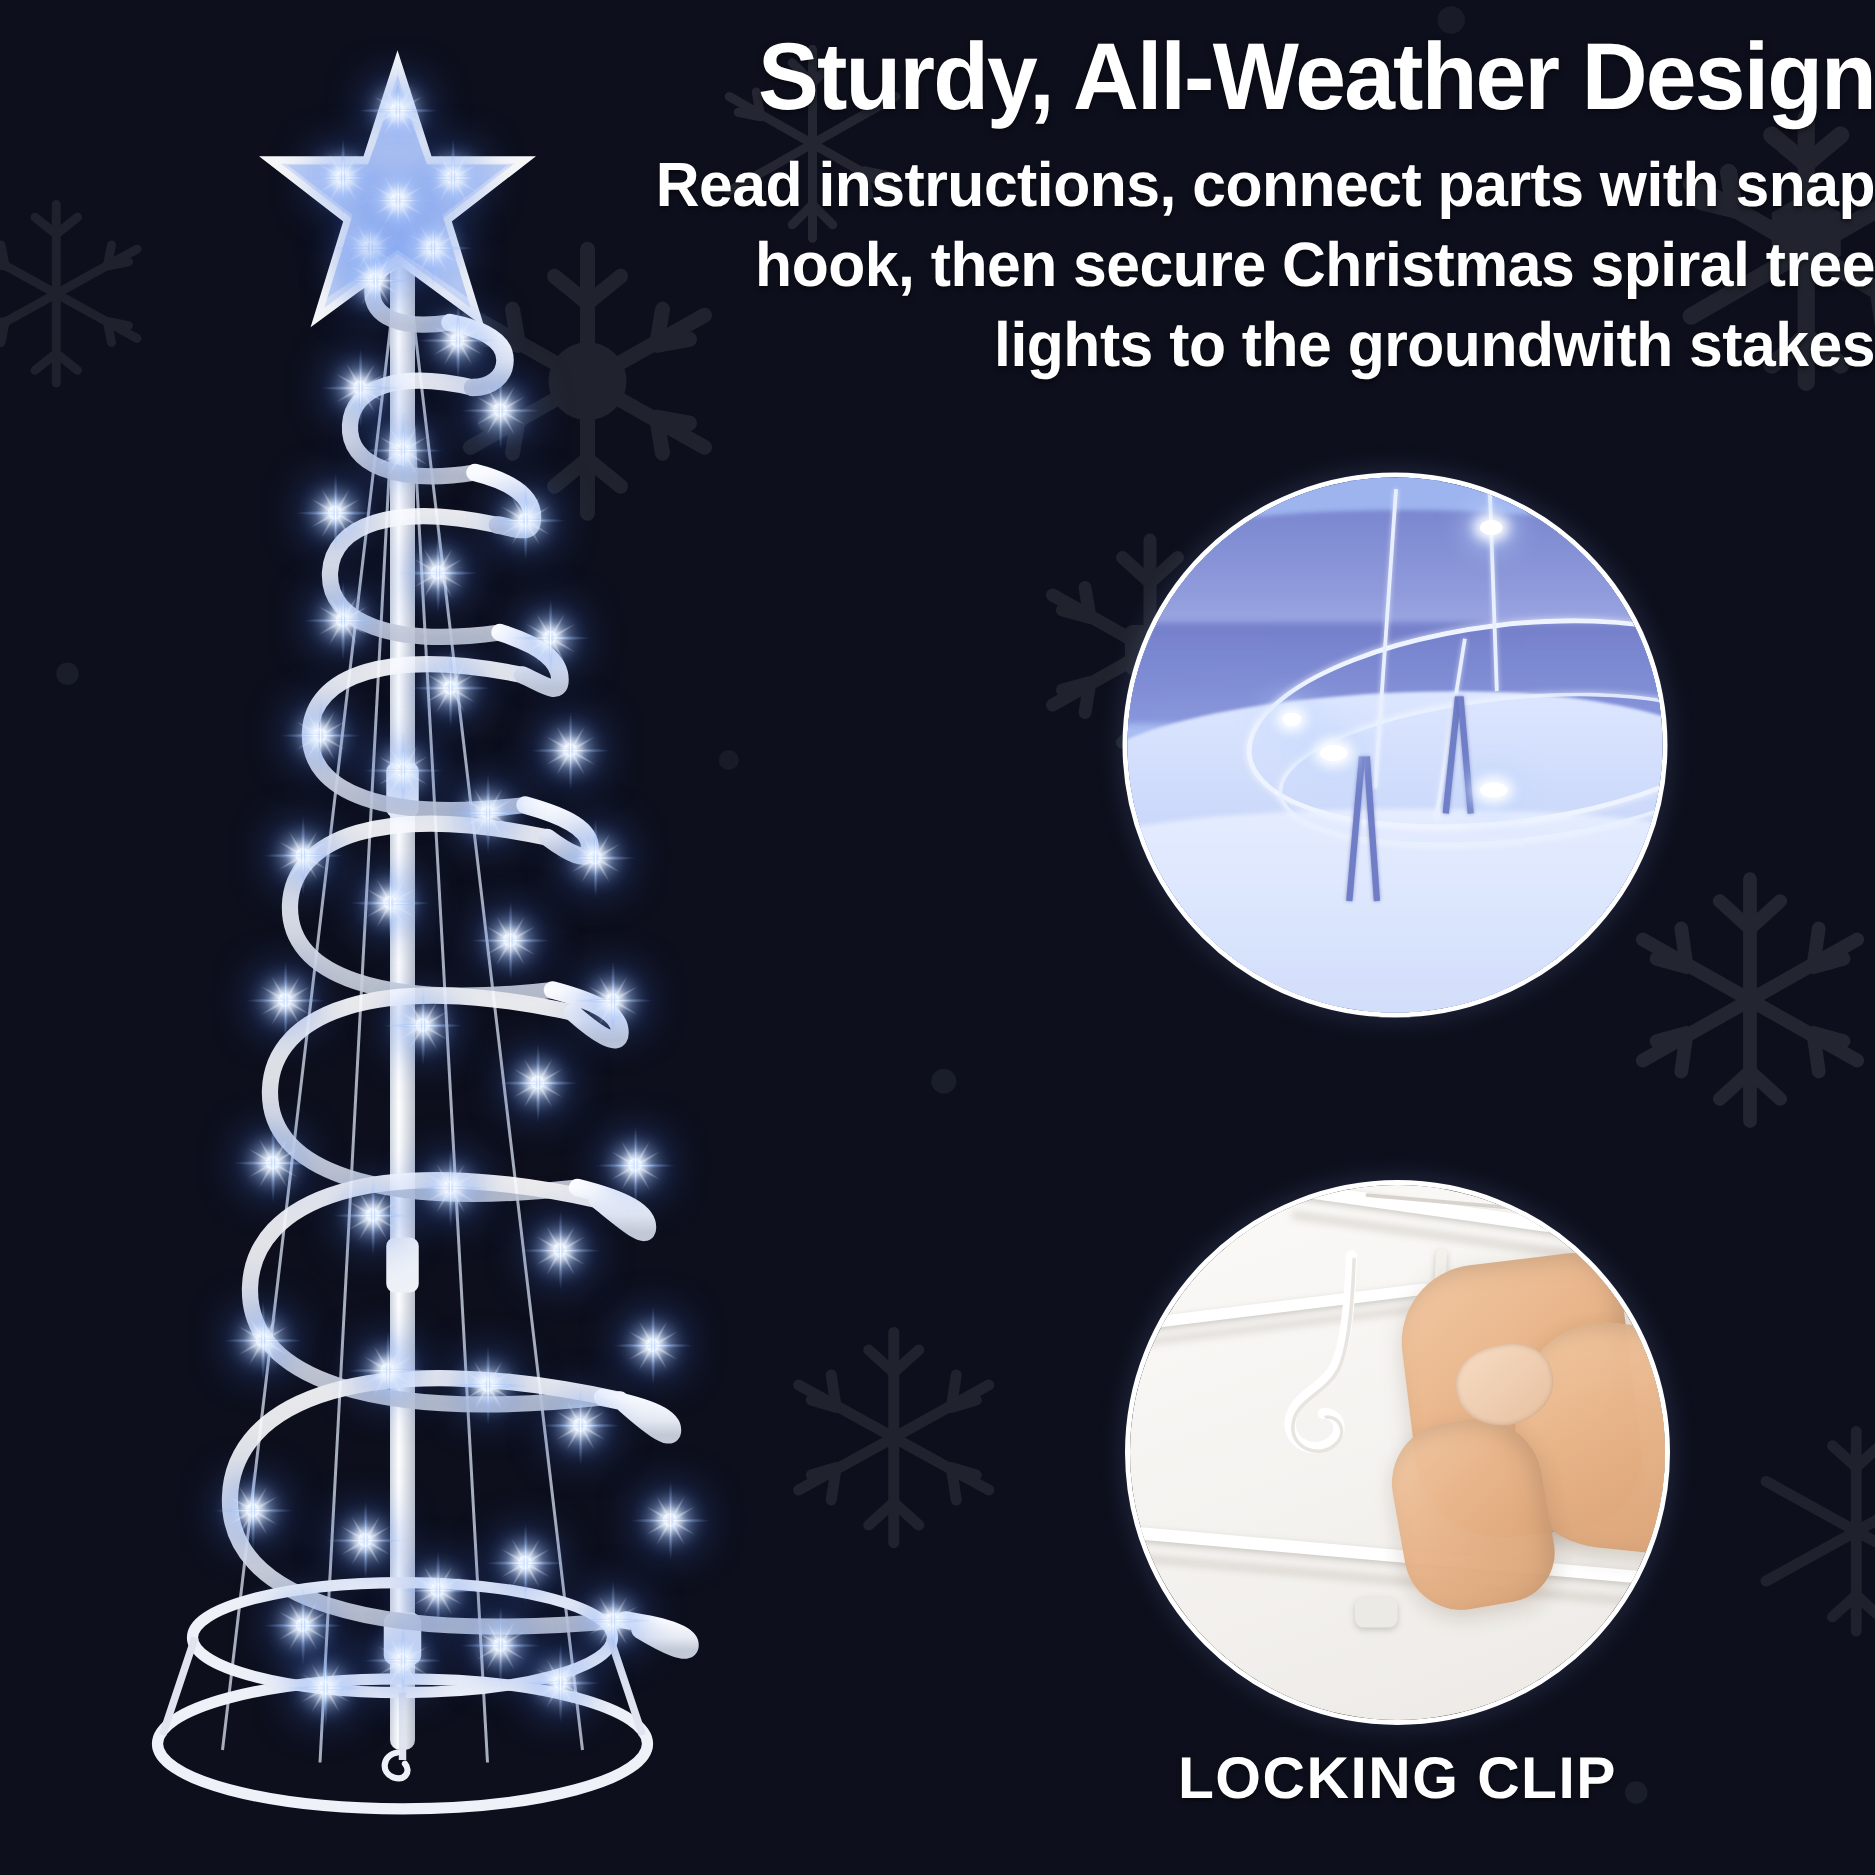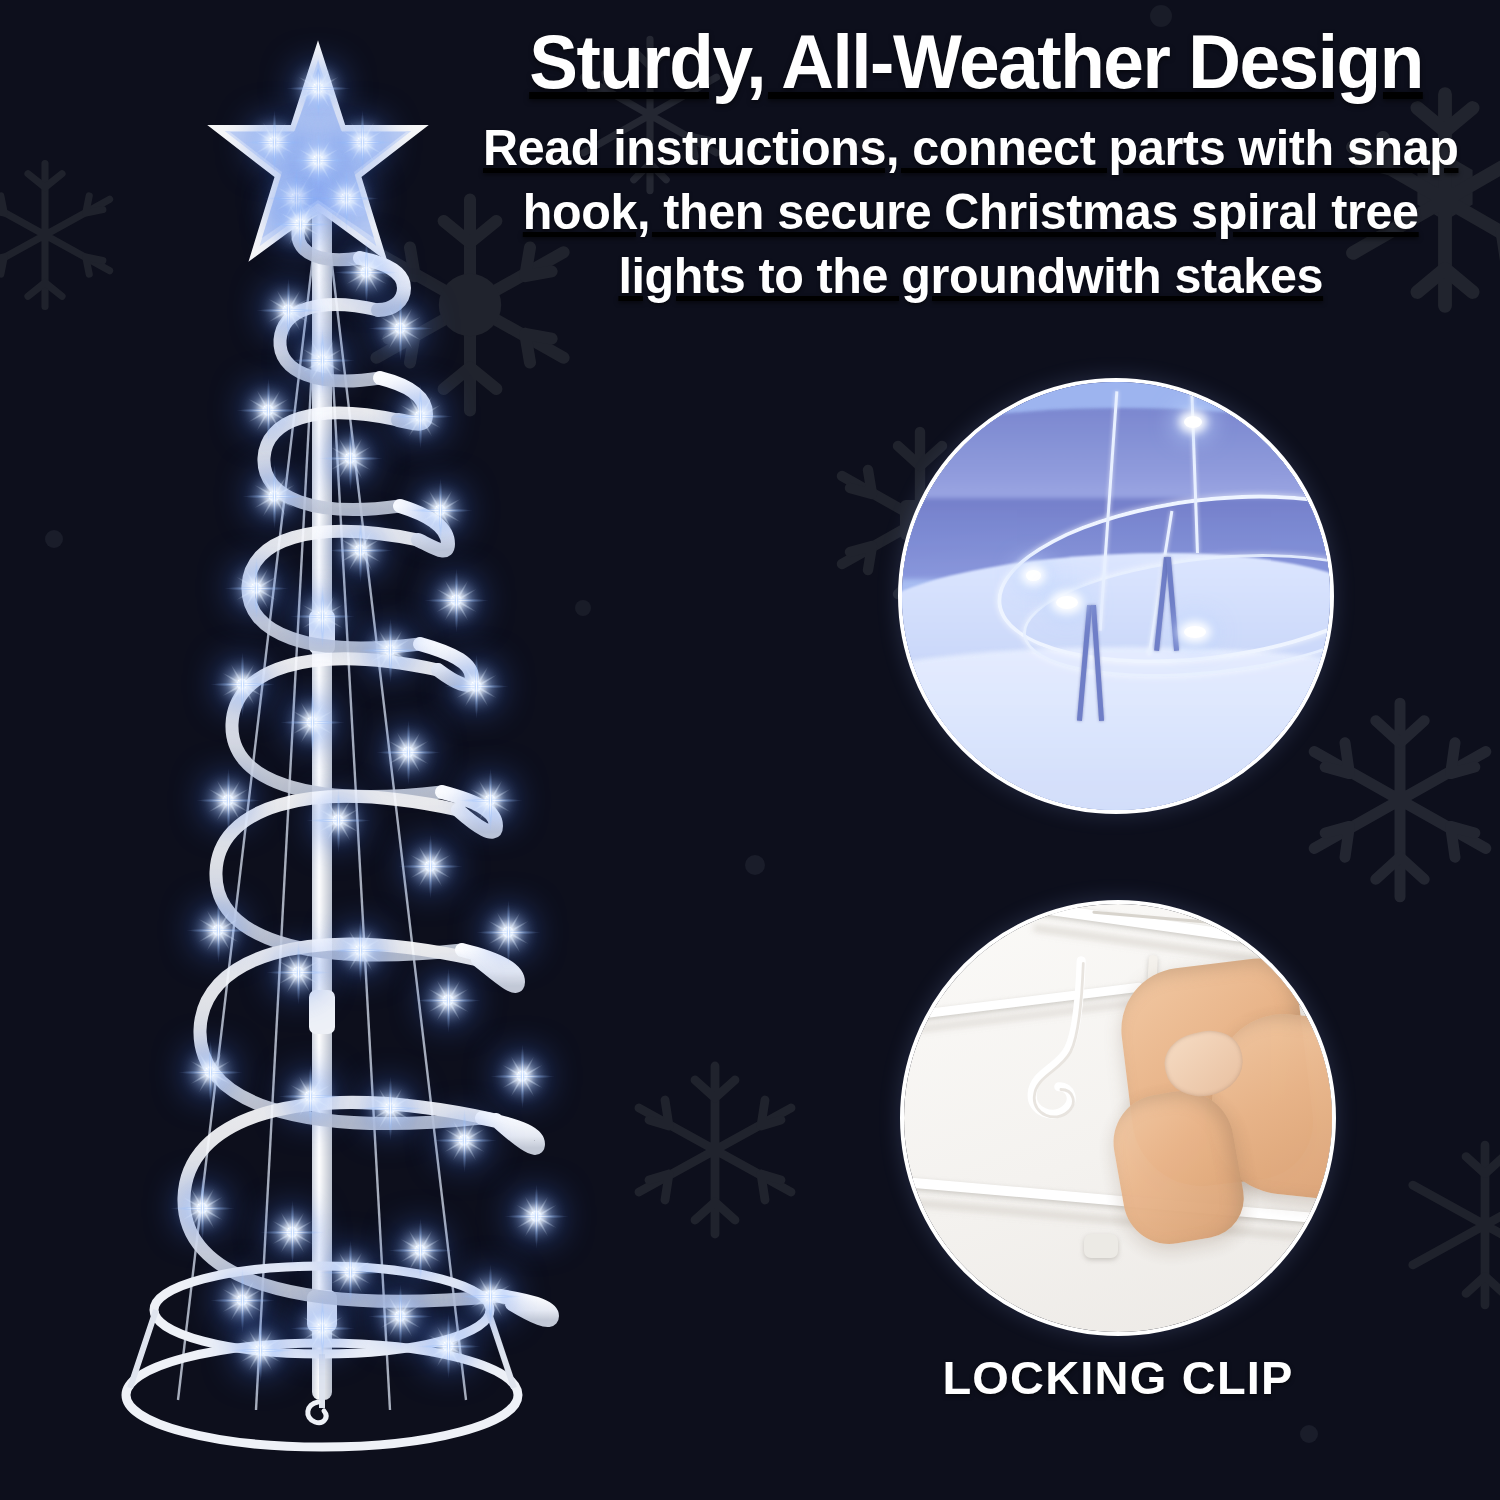--- a/index.html
+++ b/index.html
@@ -8,23 +8,22 @@
     background:#0d0f1c;
     font-family:"Liberation Sans", sans-serif;
   }
 
   
   .flake{position:absolute;pointer-events:none;}
   .flake svg{display:block;}
 
   
   #headline{
-    position:absolute;left:430px;top:18px;width:1050px;
-    text-align:center;
-    text-decoration:underline;
+    position:absolute;left:450px;top:18px;width:1050px;
+    text-align:right;
   }
   #title{
     color:#ffffff;
     font-size:76px;
     font-weight:900;
     letter-spacing:-1.5px;
     line-height:1.16;
     margin:0;
     white-space:nowrap;
     text-shadow:0 2px 5px rgba(0,0,0,.55);
@@ -246,21 +245,21 @@
         <div class="stake" style="left:62.5%;top:41%;height:22%;transform:rotate(-5deg);"></div>
 
         <div class="led" style="left:66%;top:8%;width:18px;height:12px;"></div>
         <div class="led" style="left:29%;top:44%;width:15px;height:11px;"></div>
         <div class="led" style="left:36%;top:50%;width:22px;height:13px;"></div>
         <div class="led" style="left:66%;top:57%;width:22px;height:12px;"></div>
       </div>
     </div>
   </div>
 
-  <div class="circle-wrap" style="left:900px;top:900px;">
+  <div class="circle-wrap" style="left:900px;top:944px;">
     <div class="photo-circle" style="width:428px;height:428px;">
       <div class="clip-scene">
 
         <div class="bar" style="left:30%;top:5%;width:78%;height:11px;transform:rotate(8deg);"></div>
         <div class="shade" style="left:30%;top:10%;width:76%;height:7px;transform:rotate(8deg);"></div>
 
         <div class="bar" style="left:34%;top:0%;width:52%;height:2.5px;transform:rotate(6deg);box-shadow:none;background:#d8d4cd;"></div>
         <div class="bar" style="left:44%;top:4%;width:56%;height:2.5px;transform:rotate(5deg);box-shadow:none;background:#d8d4cd;"></div>
 
         <div class="bar" style="left:-4%;top:22%;width:60%;height:9px;transform:rotate(-7deg);"></div>

